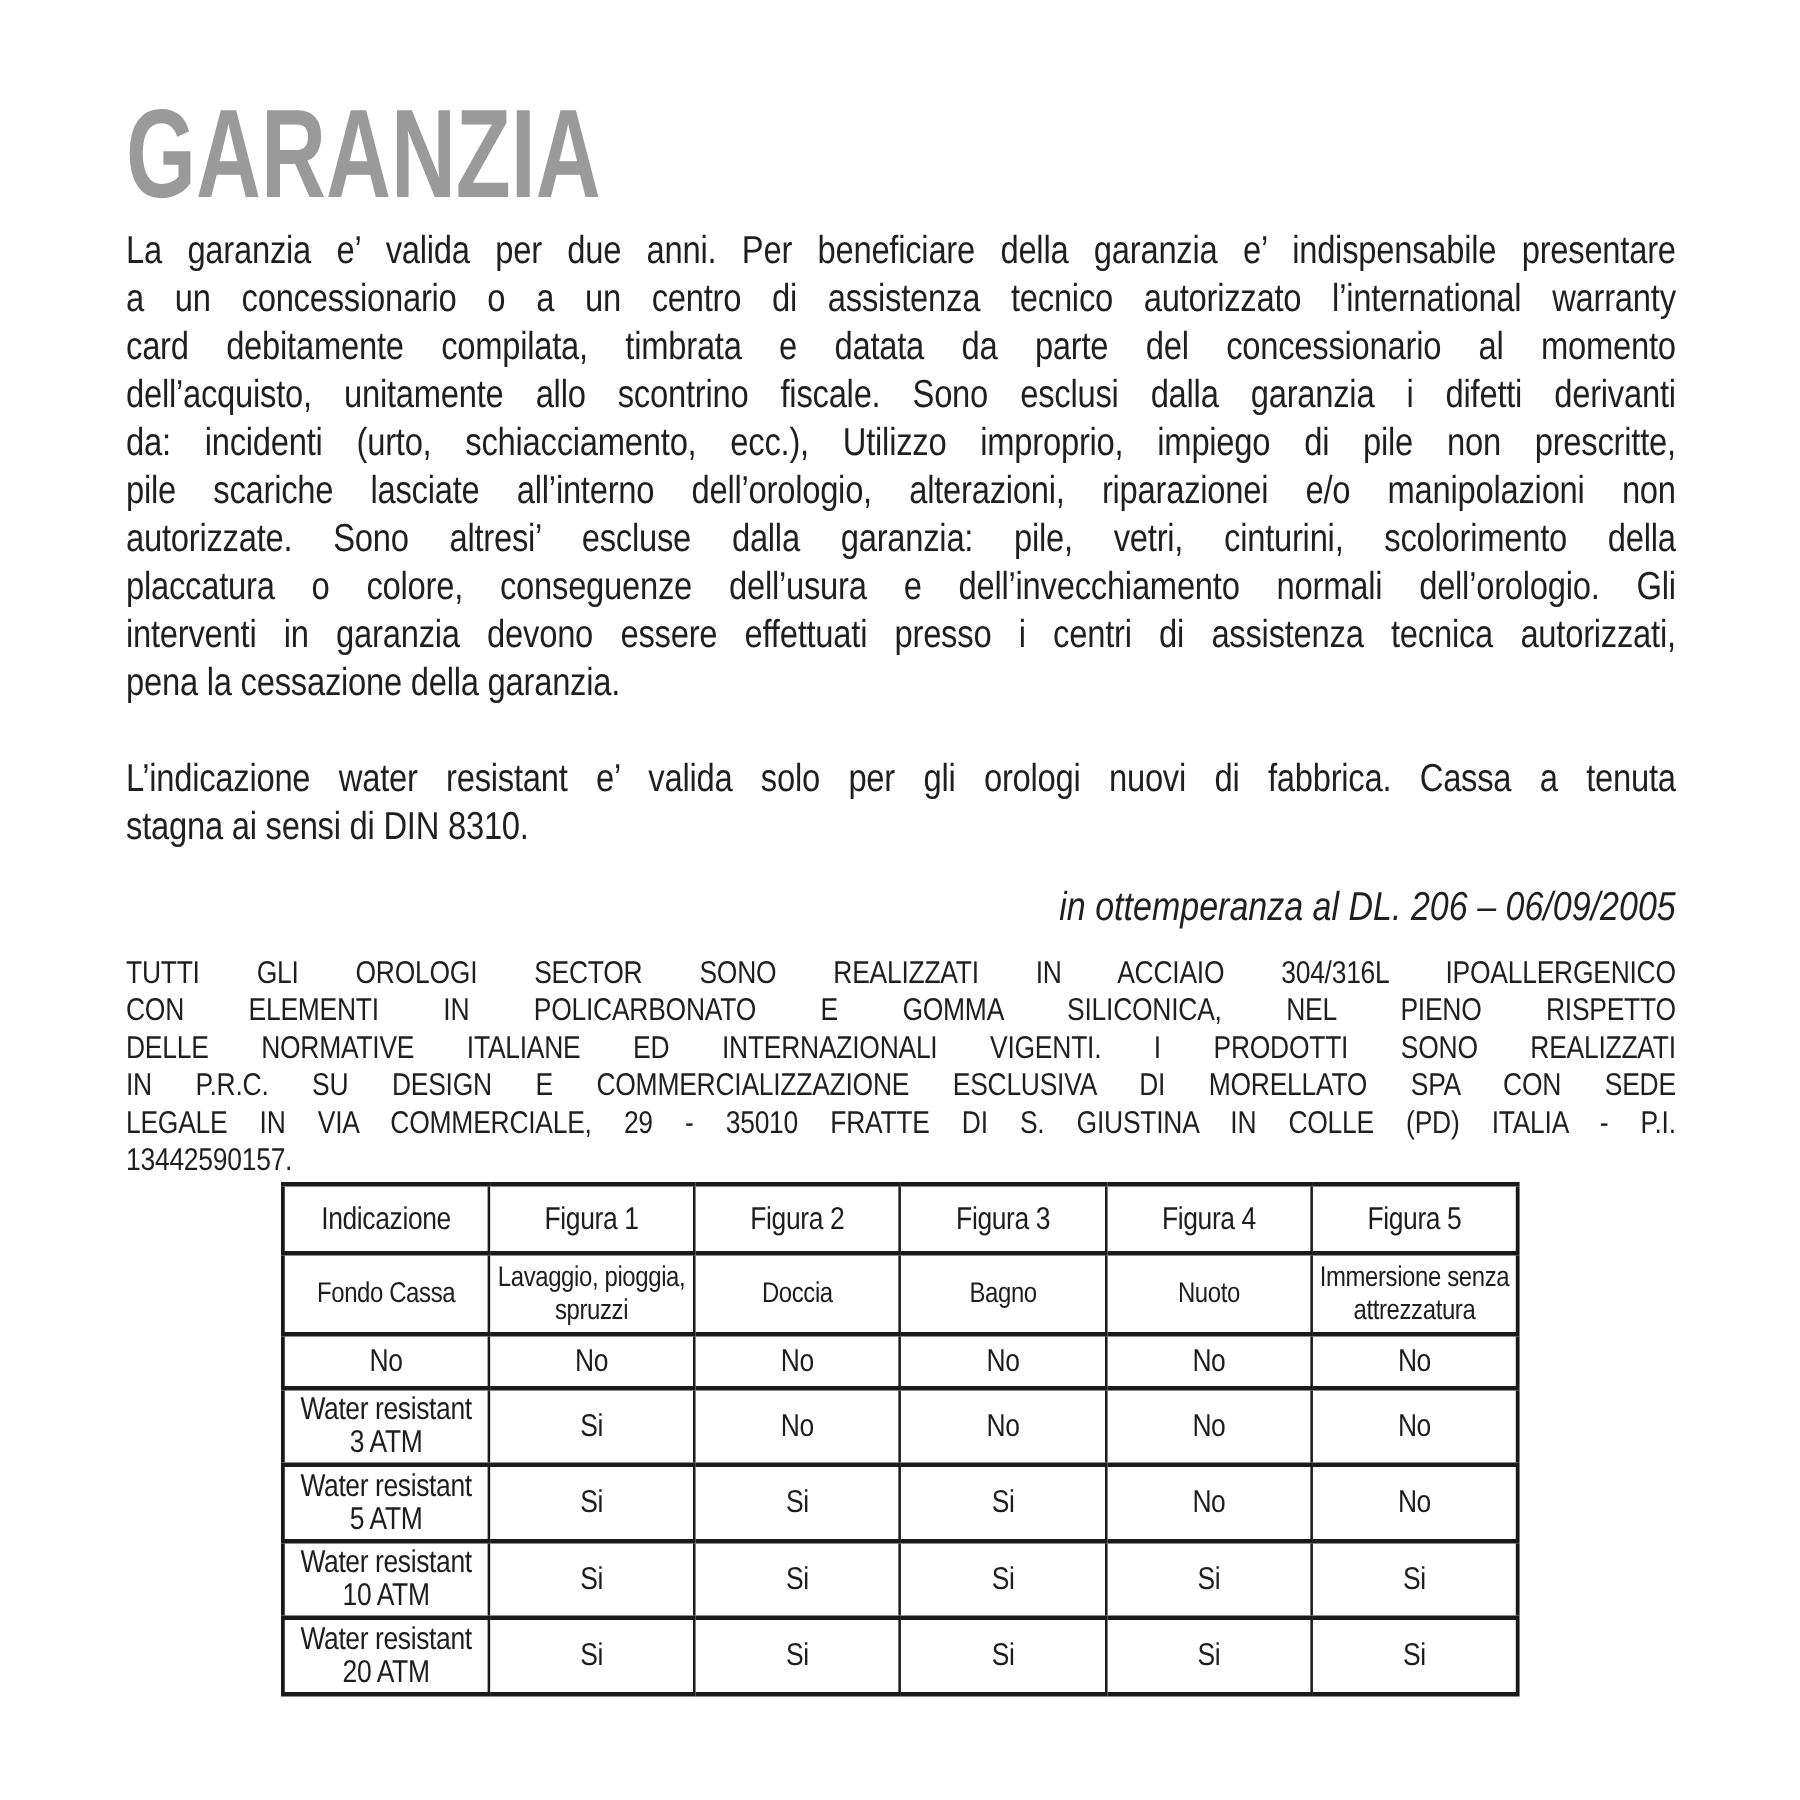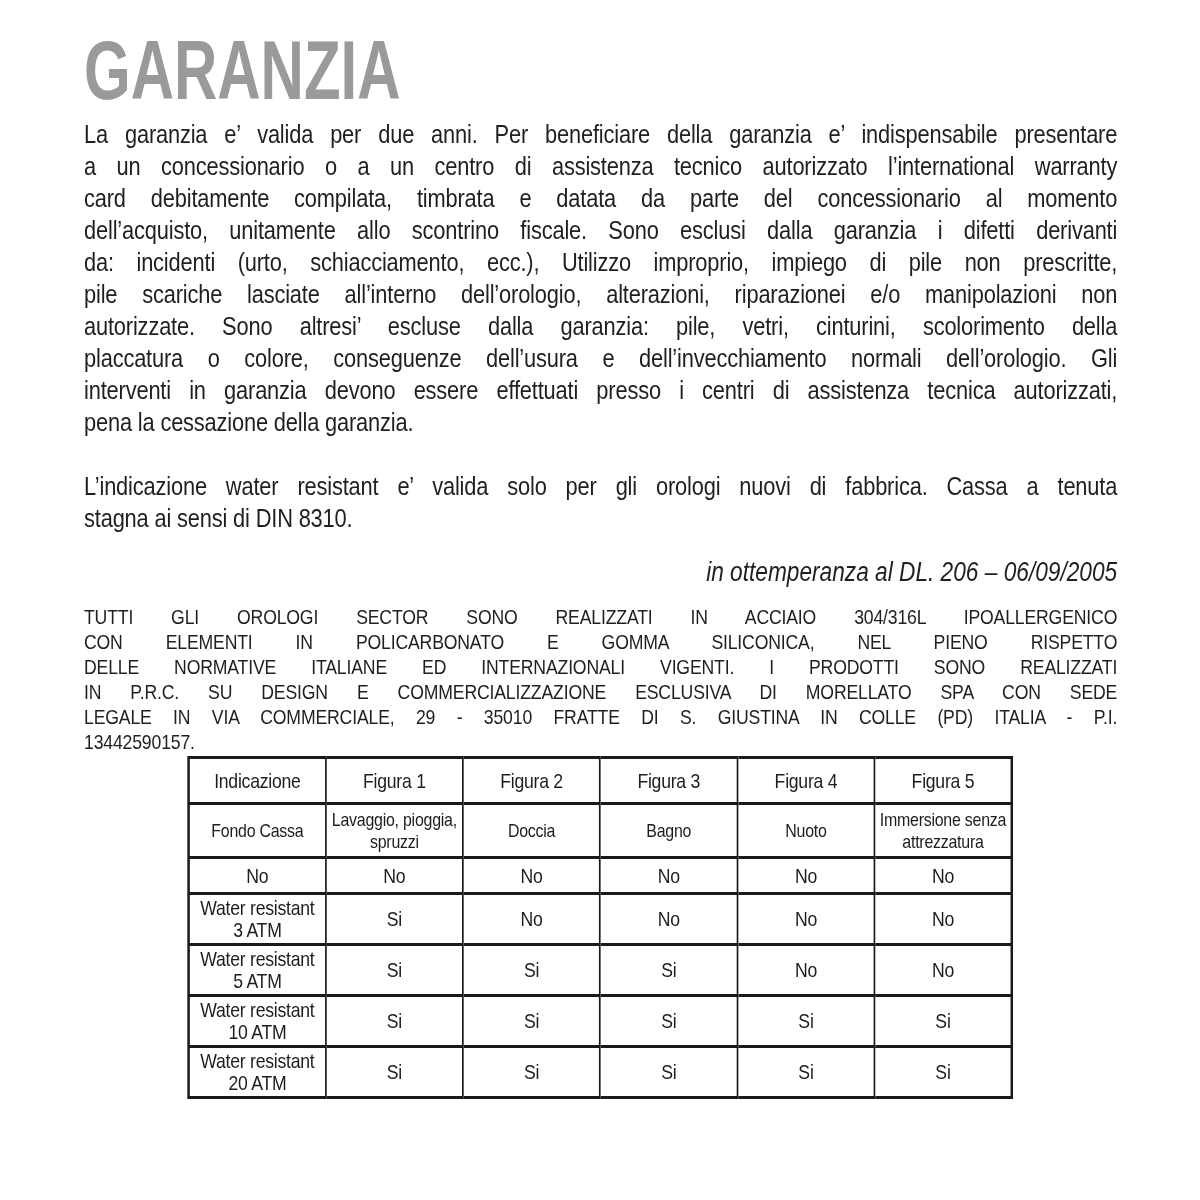--- a/index.html
+++ b/index.html
@@ -5,21 +5,21 @@
   html, body { margin: 0; padding: 0; }
   body {
     width: 1200px; height: 1200px;
     background: #ffffff;
     overflow: hidden;
     font-family: "Liberation Sans", sans-serif;
     color: #1f1f1f;
   }
   .page {
     width: 1200px; height: 1200px;
-    padding: 28px 0 0 84px;
+    padding: 60px 0 0 84px;
     box-sizing: border-box;
   }
   
   .squeeze {
     width: 1230px;
     transform: scaleX(0.84);
     transform-origin: 0 0;
   }
   .title {
     font-size: 84px;

